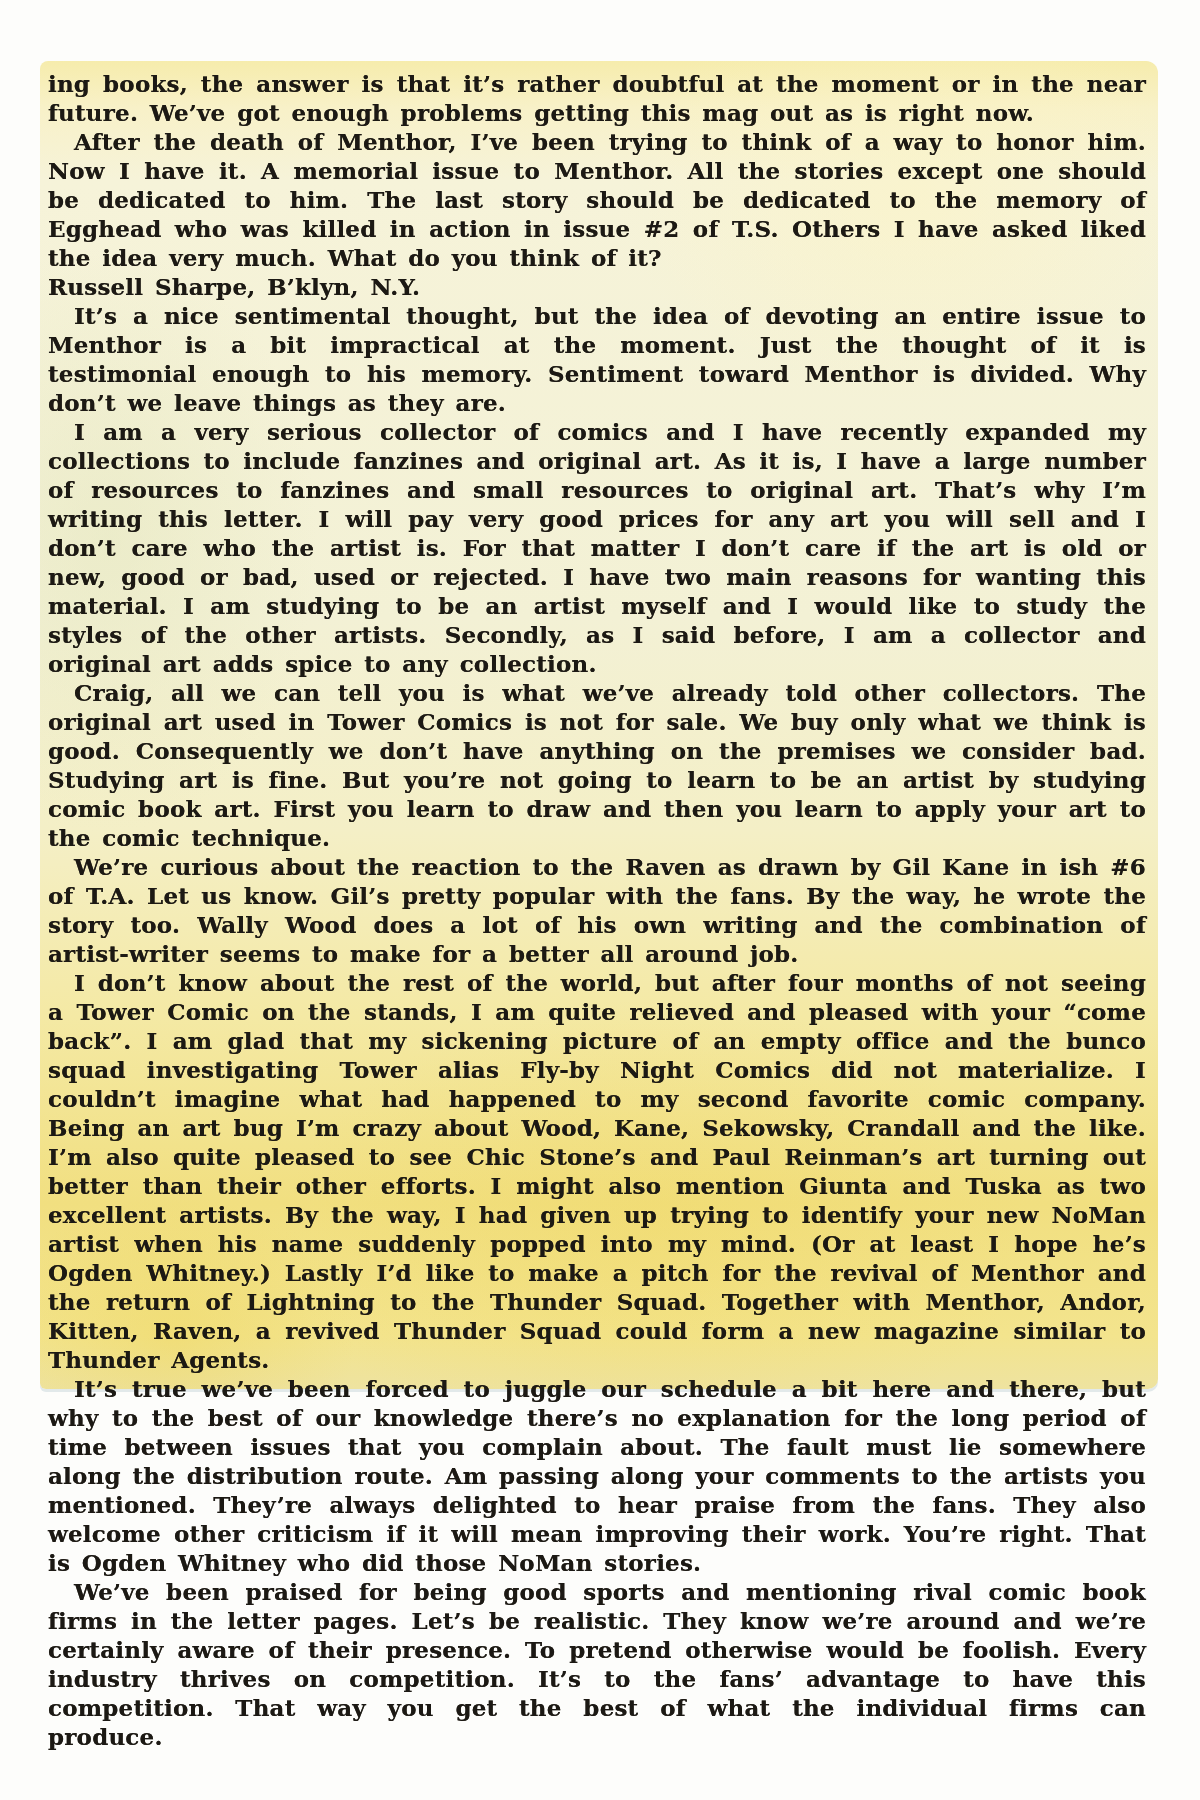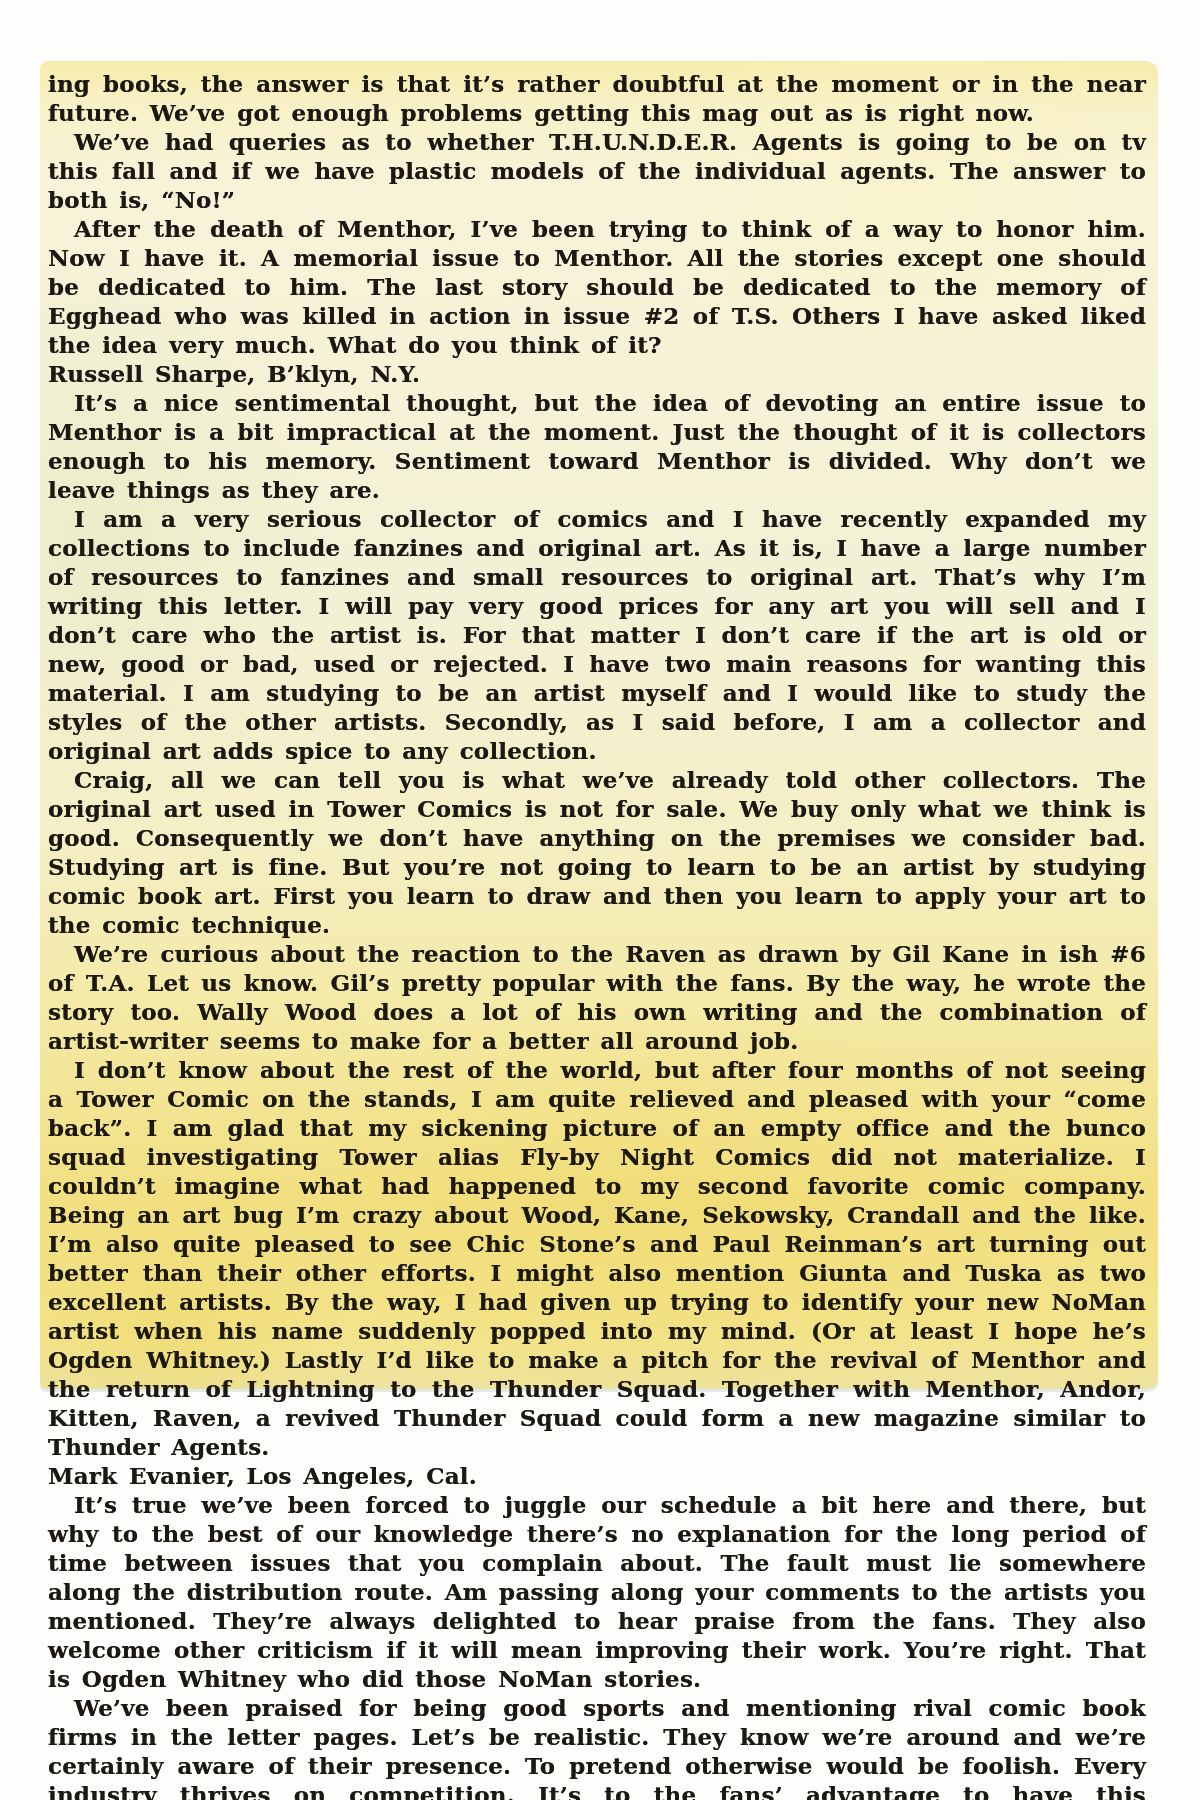--- a/index.html
+++ b/index.html
@@ -39,26 +39,24 @@
   p.body.indent{text-indent:26px;}
   p.sig{text-align:left;text-indent:0;}
 </style>
 </head>
 <body>
 
 <div class="canvas">
   <div class="paper">
     <div class="textcol">
         <p class="body">ing books, the answer is that it’s rather doubtful at the moment or in the near future. We’ve got enough problems getting this mag out as is right now.</p>
-        <p class="body indent">We’ve had queries as to whether T.H.U.N.D.E.R. Agents is going to be on tv this fall and if we have plastic models of the individual agents. The answer to both is, “No!”</p>
         <p class="body indent">After the death of Menthor, I’ve been trying to think of a way to honor him. Now I have it. A memorial issue to Menthor. All the stories except one should be dedicated to him. The last story should be dedicated to the memory of Egghead who was killed in action in issue #2 of T.S. Others I have asked liked the idea very much. What do you think of it?</p>
         <p class="sig">Russell Sharpe, B’klyn, N.Y.</p>
-        <p class="body indent">It’s a nice sentimental thought, but the idea of devoting an entire issue to Menthor is a bit impractical at the moment. Just the thought of it is collectors enough to his memory. Sentiment toward Menthor is divided. Why don’t we leave things as they are.</p>
+        <p class="body indent">It’s a nice sentimental thought, but the idea of devoting an entire issue to Menthor is a bit impractical at the moment. Just the thought of it is testimonial enough to his memory. Sentiment toward Menthor is divided. Why don’t we leave things as they are.</p>
         <p class="body indent">I am a very serious collector of comics and I have recently expanded my collections to include fanzines and original art. As it is, I have a large number of resources to fanzines and small resources to original art. That’s why I’m writing this letter. I will pay very good prices for any art you will sell and I don’t care who the artist is. For that matter I don’t care if the art is old or new, good or bad, used or rejected. I have two main reasons for wanting this material. I am studying to be an artist myself and I would like to study the styles of the other artists. Secondly, as I said before, I am a collector and original art adds spice to any collection.</p>
         <p class="body indent">Craig, all we can tell you is what we’ve already told other collectors. The original art used in Tower Comics is not for sale. We buy only what we think is good. Consequently we don’t have anything on the premises we consider bad. Studying art is fine. But you’re not going to learn to be an artist by studying comic book art. First you learn to draw and then you learn to apply your art to the comic technique.</p>
         <p class="body indent">We’re curious about the reaction to the Raven as drawn by Gil Kane in ish #6 of T.A. Let us know. Gil’s pretty popular with the fans. By the way, he wrote the story too. Wally Wood does a lot of his own writing and the combination of artist-writer seems to make for a better all around job.</p>
         <p class="body indent">I don’t know about the rest of the world, but after four months of not seeing a Tower Comic on the stands, I am quite relieved and pleased with your “come back”. I am glad that my sickening picture of an empty office and the bunco squad investigating Tower alias Fly-by Night Comics did not materialize. I couldn’t imagine what had happened to my second favorite comic company. Being an art bug I’m crazy about Wood, Kane, Sekowsky, Crandall and the like. I’m also quite pleased to see Chic Stone’s and Paul Reinman’s art turning out better than their other efforts. I might also mention Giunta and Tuska as two excellent artists. By the way, I had given up trying to identify your new NoMan artist when his name suddenly popped into my mind. (Or at least I hope he’s Ogden Whitney.) Lastly I’d like to make a pitch for the revival of Menthor and the return of Lightning to the Thunder Squad. Together with Menthor, Andor, Kitten, Raven, a revived Thunder Squad could form a new magazine similar to Thunder Agents.</p>
-        <p class="sig">Mark Evanier, Los Angeles, Cal.</p>
         <p class="body indent">It’s true we’ve been forced to juggle our schedule a bit here and there, but why to the best of our knowledge there’s no explanation for the long period of time between issues that you complain about. The fault must lie somewhere along the distribution route. Am passing along your comments to the artists you mentioned. They’re always delighted to hear praise from the fans. They also welcome other criticism if it will mean improving their work. You’re right. That is Ogden Whitney who did those NoMan stories.</p>
         <p class="body indent">We’ve been praised for being good sports and mentioning rival comic book firms in the letter pages. Let’s be realistic. They know we’re around and we’re certainly aware of their presence. To pretend otherwise would be foolish. Every industry thrives on competition. It’s to the fans’ advantage to have this competition. That way you get the best of what the individual firms can produce.</p>
       </div>
   </div>
 </div>
 
 </body></html>

